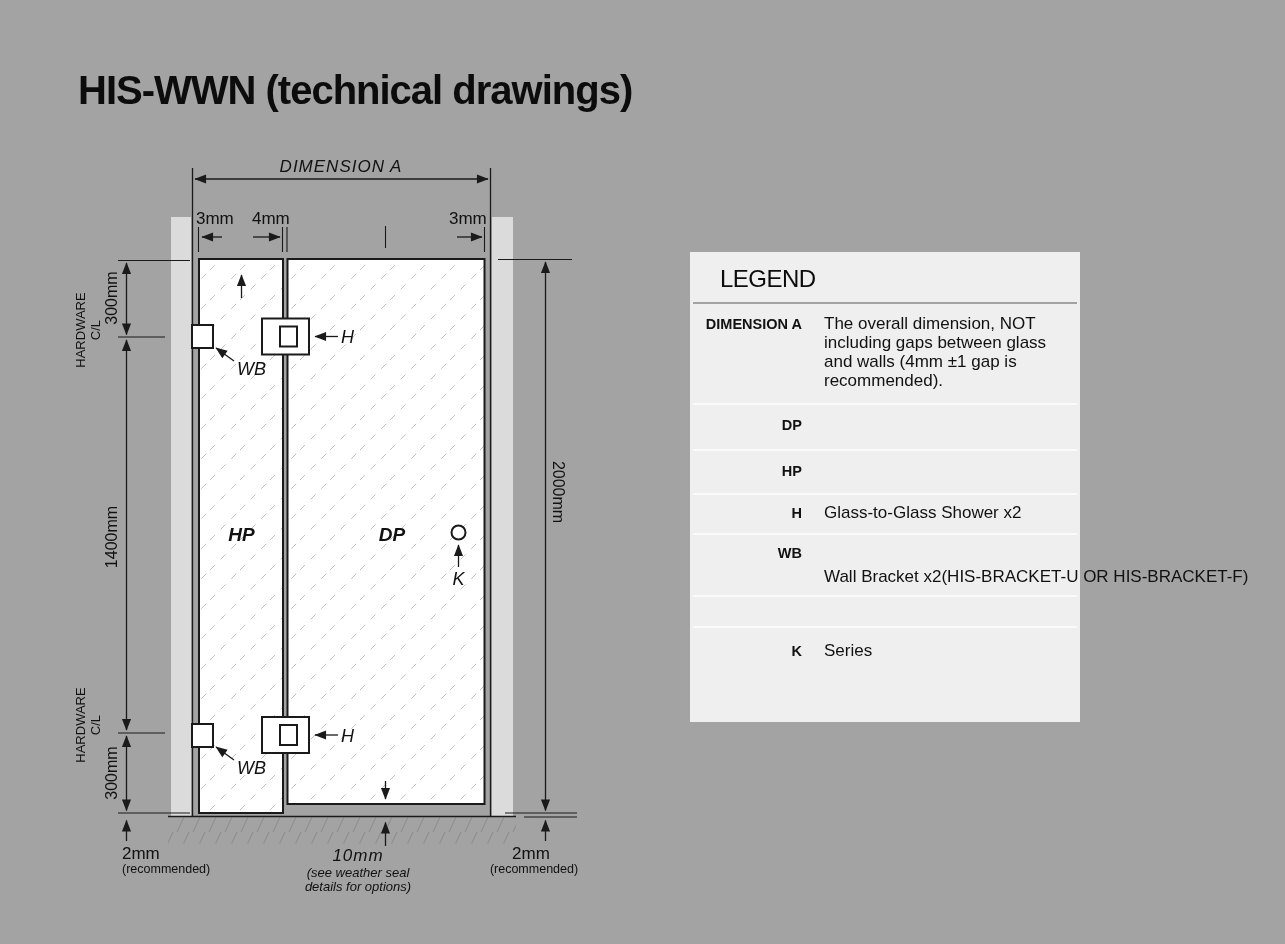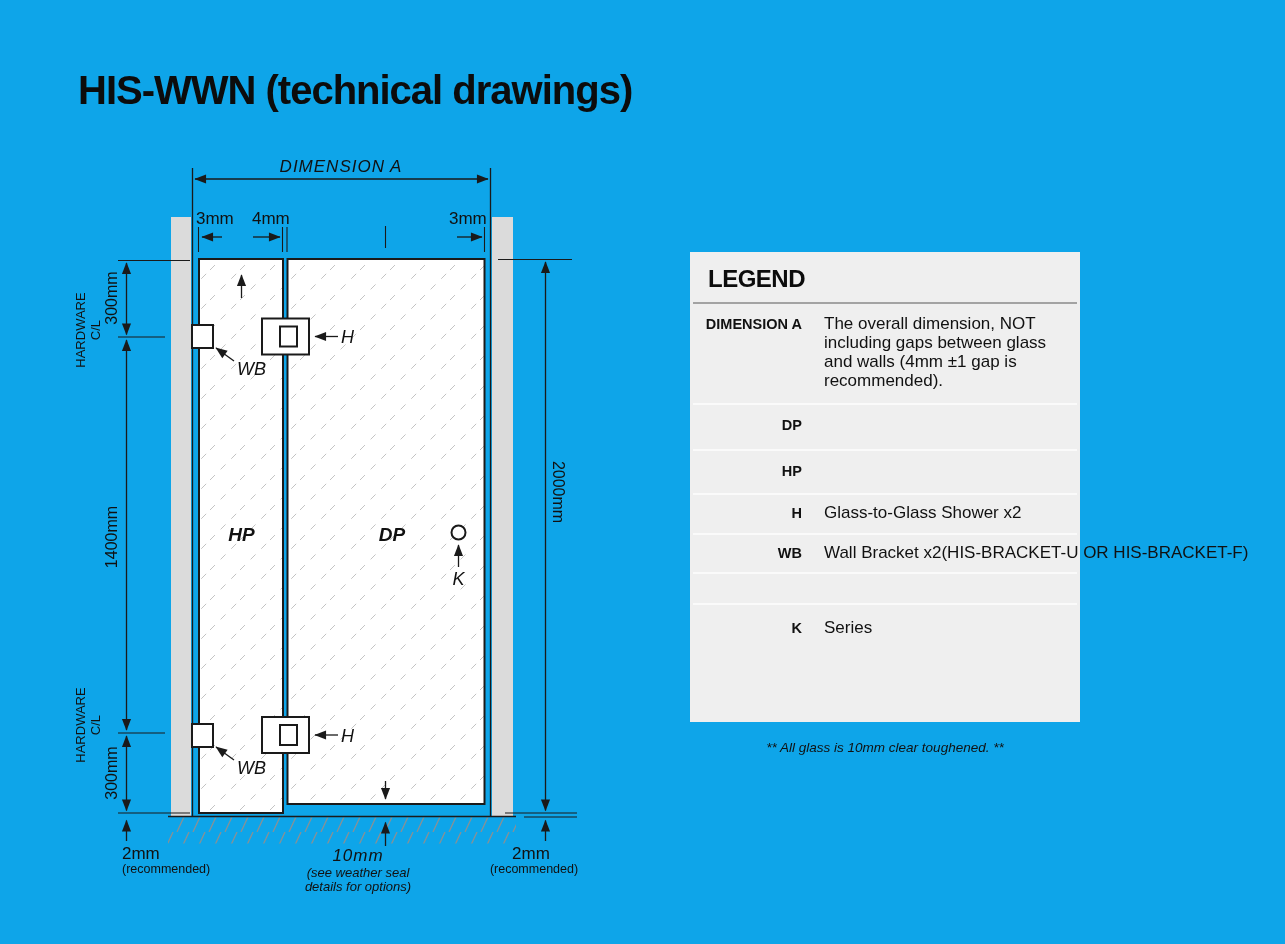--- a/index.html
+++ b/index.html
@@ -1,17 +1,17 @@
 <!DOCTYPE html>
 <html style="--line: #1a1a1a; --wall-fill: #dbdbdb; --legend-bg: #efefef; --glass-hatch: #c3c3c3; --floor-hatch: #8f8f8f; --sep-dark: #a3a3a3; --sep-light: #fafafa;"><head>
 <meta charset="utf-8">
 <style>
   html,body{margin:0;padding:0;background:#fff;}
   .stage{
-    position:relative;width:1285px;height:944px;background:#0ea5e9;overflow:hidden;
+    position:relative;width:1285px;height:944px;background:#a3a3a3;overflow:hidden;
     font-family:"Liberation Sans",sans-serif;color:#111;
   }
   .page-title{
     position:absolute;left:78px;top:68px;margin:0;
     font-size:40px;font-weight:bold;letter-spacing:-1px;color:#0c0c0c;
   }
   svg.drawing{position:absolute;left:0;top:0;}
   svg .ln{stroke:var(--line,#1a1a1a);stroke-width:1.3;fill:none;}
   svg .thin{stroke:var(--line,#1a1a1a);stroke-width:1.1;fill:none;}
   svg .glass{fill:url(#glassHatch);stroke:var(--line,#1a1a1a);stroke-width:2;}
@@ -26,40 +26,40 @@
   svg .bigi{font-size:18px;font-style:italic;}
   svg .lbl{font-size:19px;font-weight:bold;font-style:italic;}
   svg .rot{font-size:16px;}
   svg .cl{font-size:13px;}
 
   .legend{
     position:absolute;left:690px;top:252px;width:390px;min-height:470px;
     background:var(--legend-bg,#efefef);overflow:visible;
   }
   .legend-title{
-    font-size:24px;font-weight:bold;letter-spacing:-0.5px;
-    padding:13px 0 9px 18px;color:#0c0c0c;
+    font-size:24px;font-weight:normal;letter-spacing:-0.5px;
+    padding:13px 0 9px 18px;color:#0c0c0c;margin-left:12px;
   }
   .sep-dark{height:2px;background:var(--sep-dark,#a3a3a3);margin:0 3px;}
   .sep-light{height:2px;background:var(--sep-light,#fafafa);margin:0 3px;}
   .legend-row{display:flex;align-items:flex-start;}
   .legend-key{
     width:112px;flex:0 0 112px;text-align:right;
     font-weight:bold;font-size:14.5px;line-height:19.5px;padding-top:1px;
   }
   .legend-desc{
     margin-left:22px;font-size:17px;line-height:19px;
     white-space:pre-line;max-width:250px;
   }
   .r-pad-lg{padding:10px 0 13px 0;}
   .r-pad-md{padding:10px 0 12px 0;}
   .r-pad-sm{padding:8px 0 9px 0;}
   .r-spacer{height:29px;}
   .r-last{padding:13px 0 12px 0;}
-  .legend-row.nowrap .legend-desc{white-space:nowrap;max-width:none;}
+  .legend-row.nowrap .legend-desc{white-space:nowrap;max-width:none;margin-top:24px;}
   .legend-footnote{
     position:absolute;left:690px;top:740px;width:390px;text-align:center;
     font-size:13.5px;font-style:italic;color:#111;
   }
 </style>
 </head>
 <body>
 
 <div class="stage">
 
@@ -230,15 +230,14 @@
 
     <div class="legend-row r-spacer"></div>
     <div class="sep-light"></div>
 
     <div class="legend-row r-last">
       <div class="legend-key">K</div>
       <div class="legend-desc">Series</div>
     </div>
   </div>
 
-  <div class="legend-footnote">** All glass is 10mm clear toughened. **</div>
 
 </div>
 
 </body></html>

